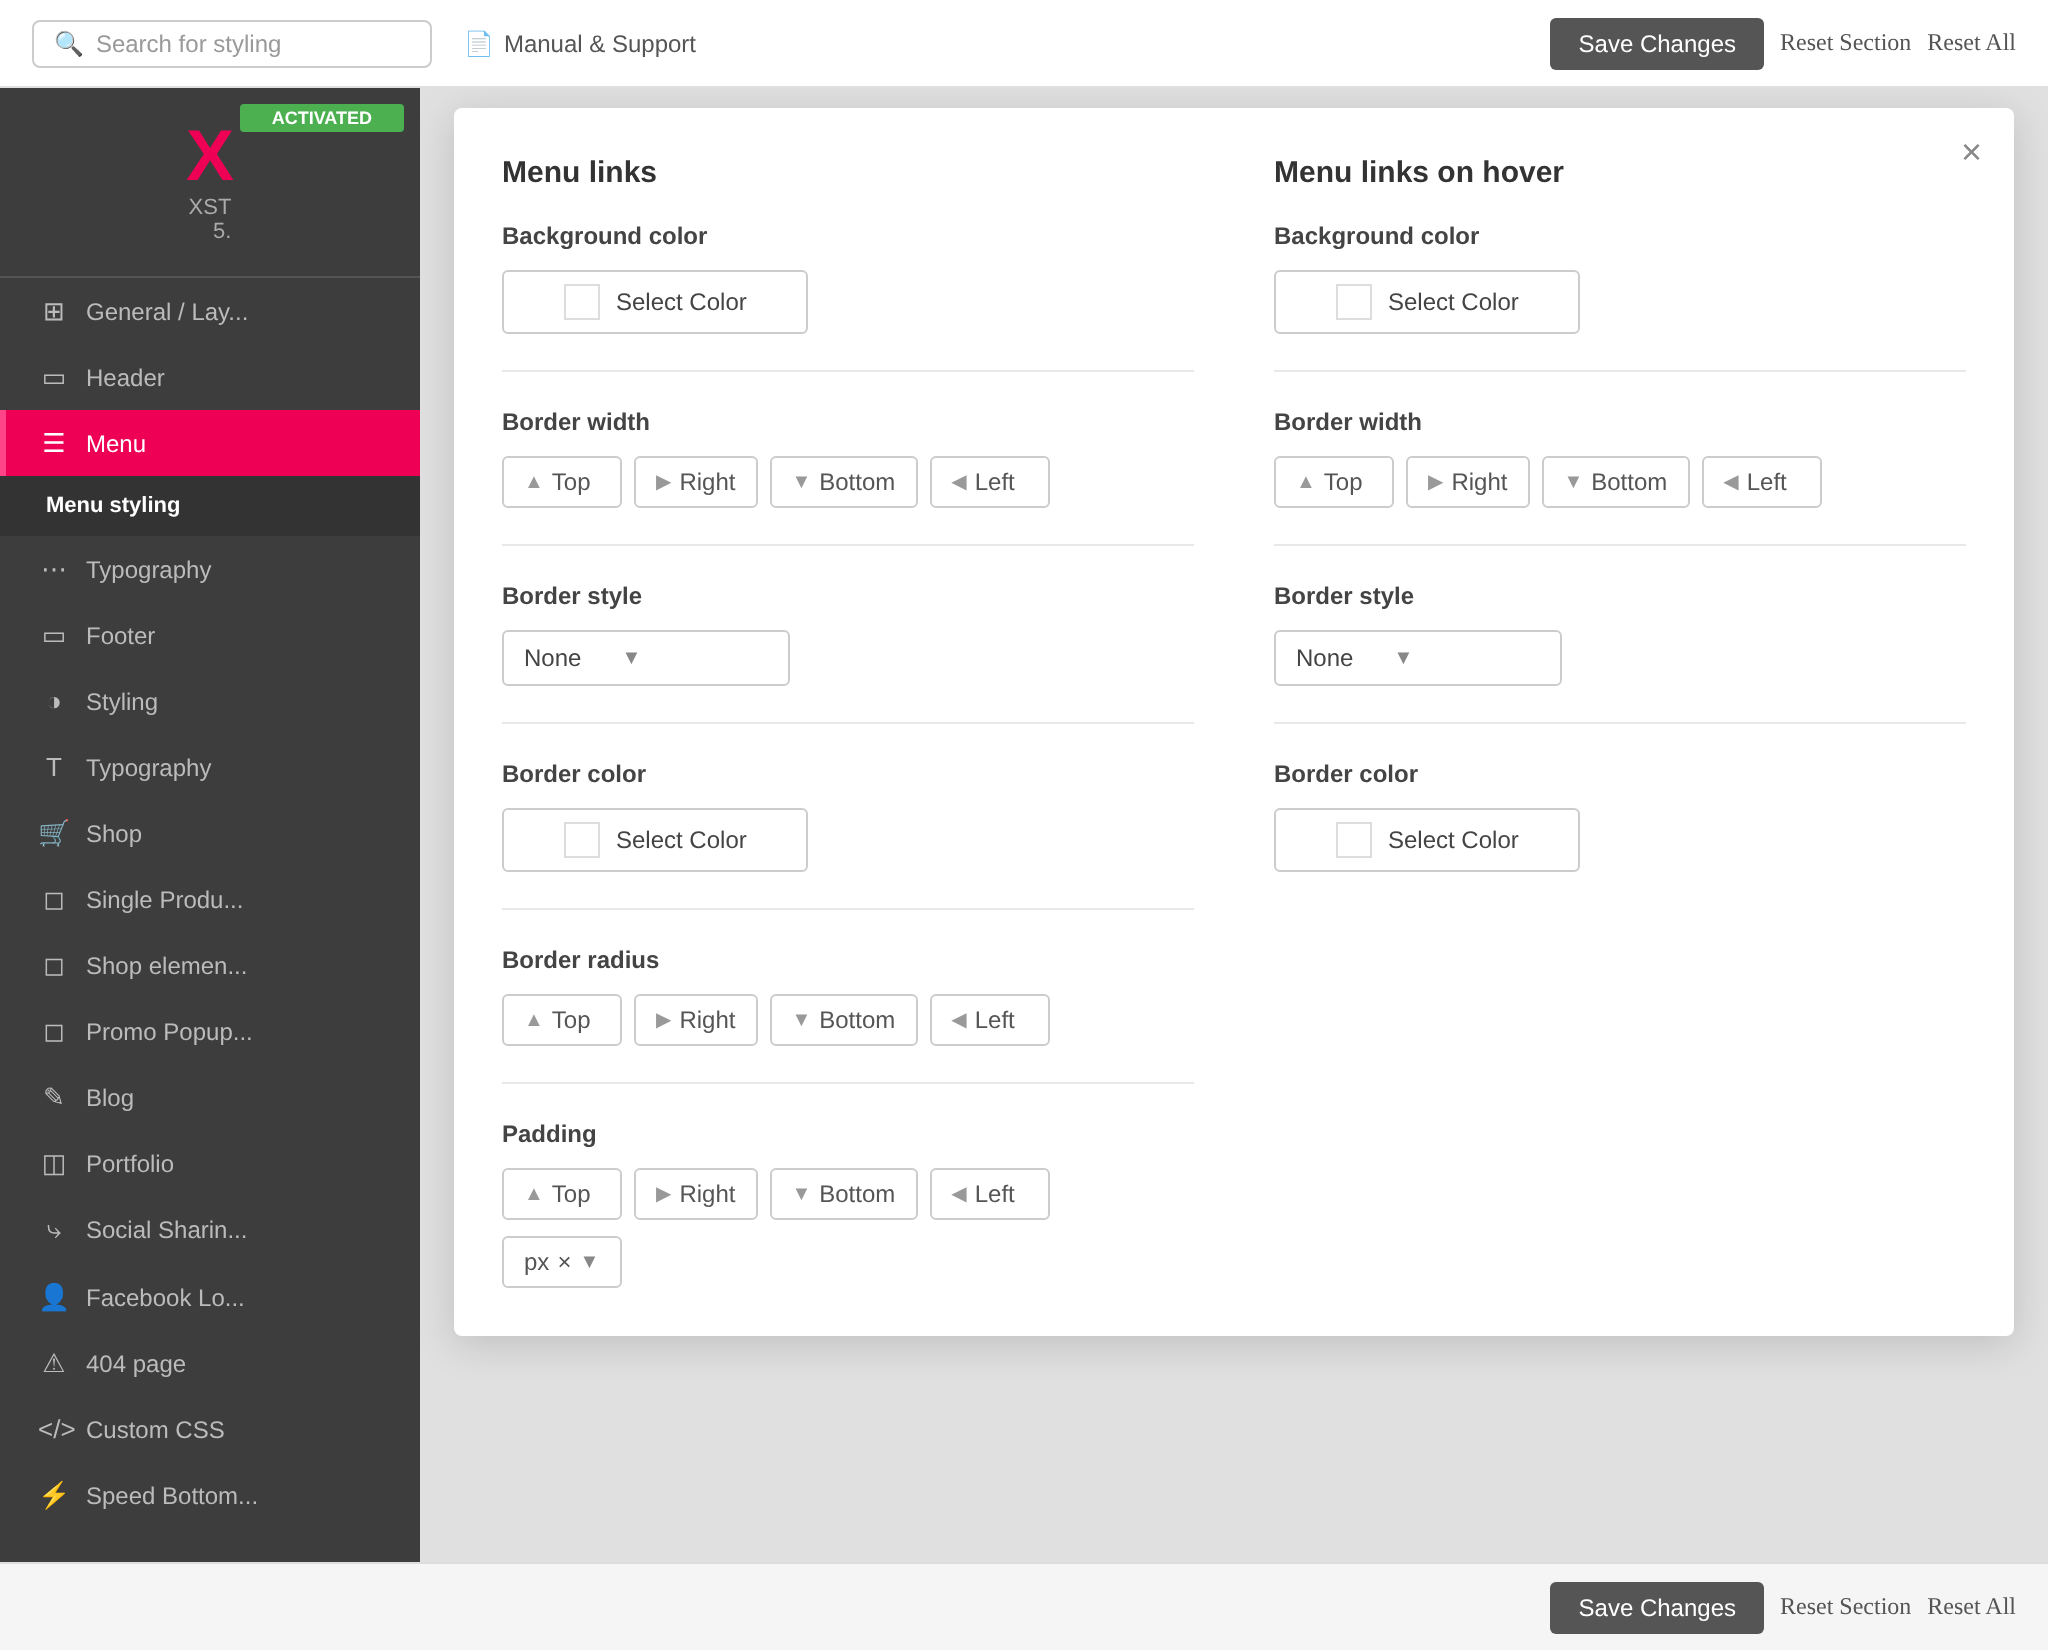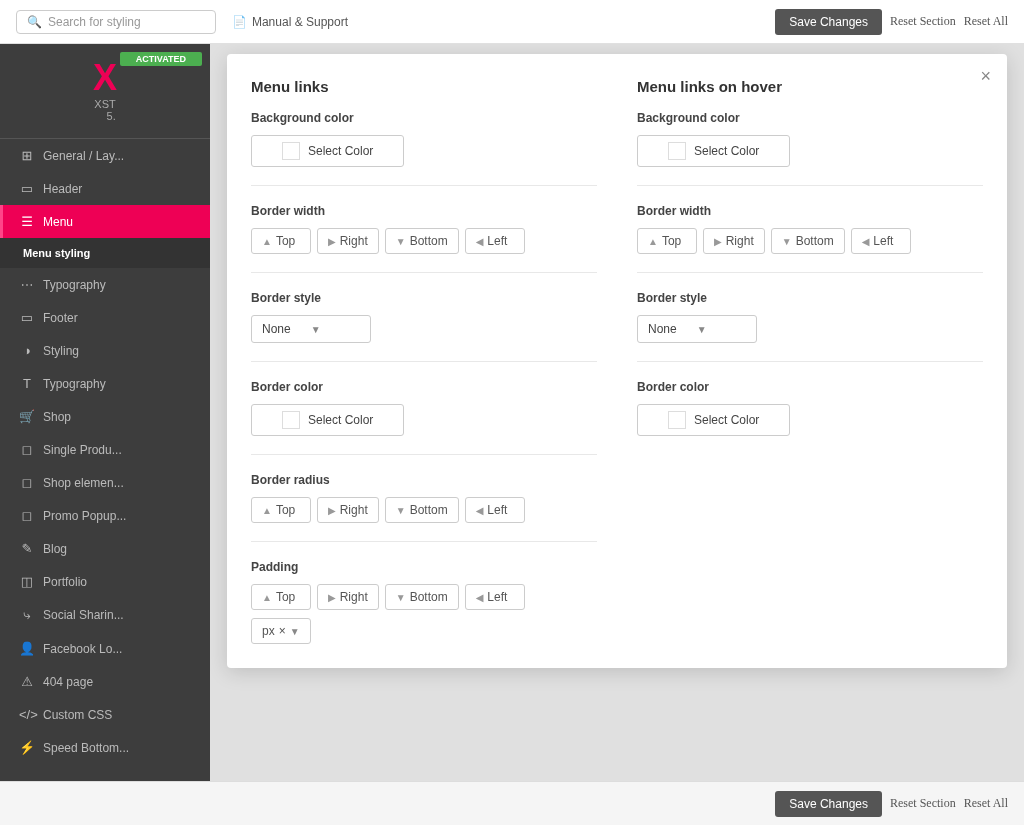--- a/index.html
+++ b/index.html
@@ -254,21 +254,21 @@
       display: flex;
       align-items: center;
       border: 1px solid #ccc;
       border-radius: 3px;
       background: #fff;
       padding: 6px 10px;
       font-size: 12px;
       color: #444;
       cursor: pointer;
       gap: 20px;
-      width: 120px;
+      width: 144px;
     }
     .style-select-arrow { color: #888; font-size: 10px; }
 
     
     .unit-row {
       display: flex;
       align-items: center;
       gap: 6px;
       margin-top: 8px;
     }

